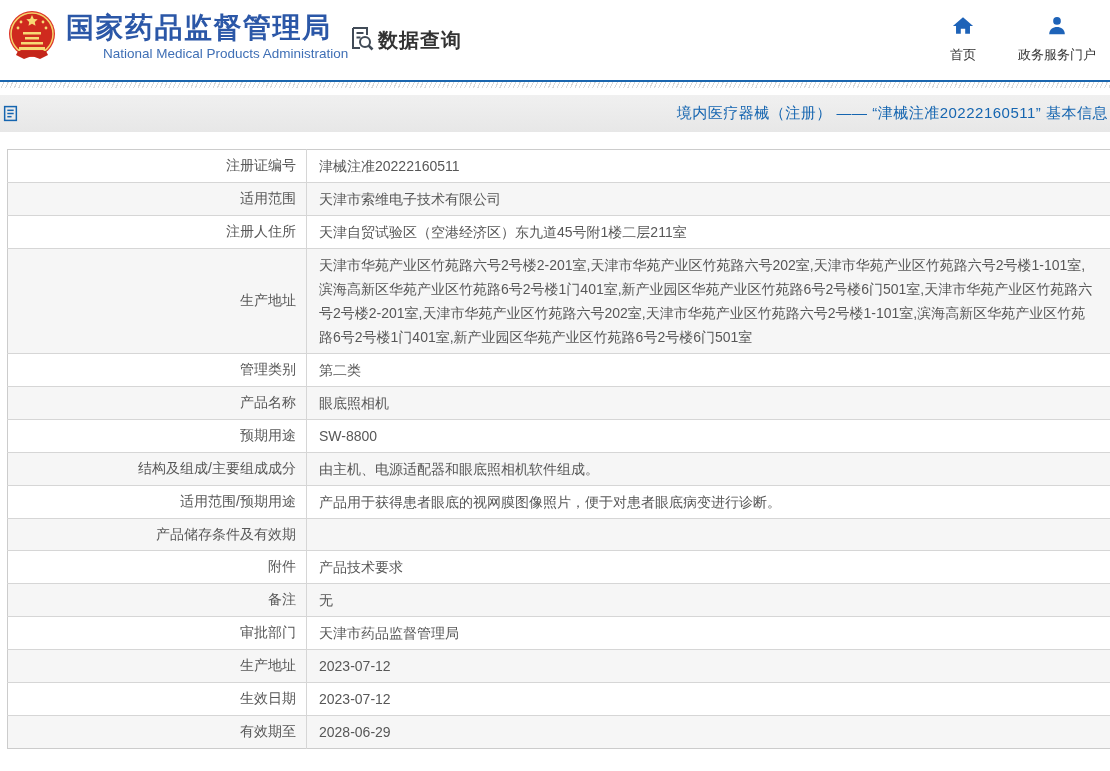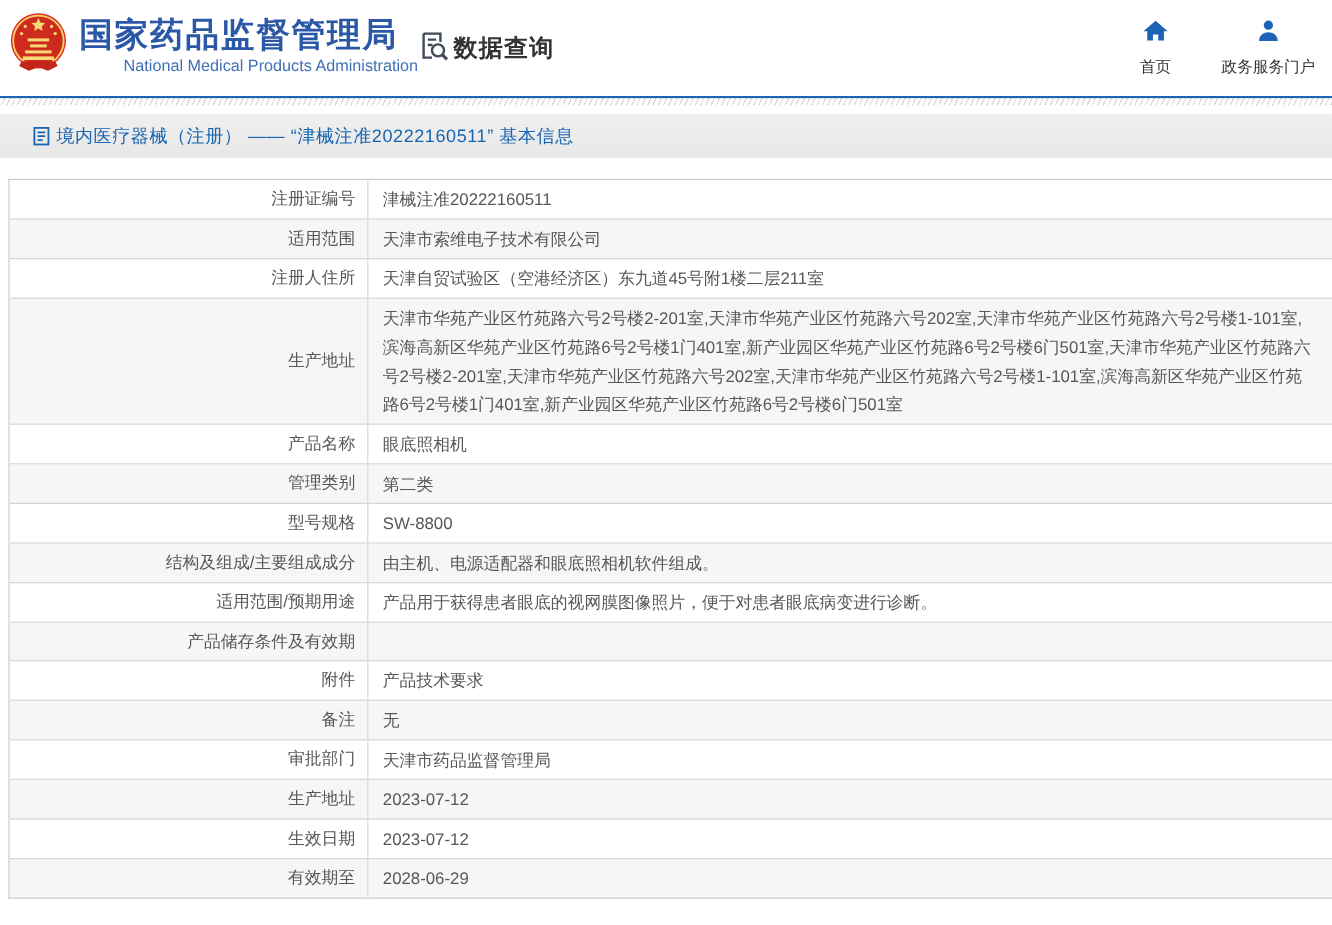--- a/index.html
+++ b/index.html
@@ -19,21 +19,21 @@
   .nav-item .lbl { font-size:13px; color:#333; white-space:nowrap;text-align:right; }
 
   
   .blue-line { height:2px; background:#1b66ae; }
   .stripes { height:6px;
     background:repeating-linear-gradient(115deg,#ffffff 0px,#ffffff 3px,#d9d9d9 3px,#d9d9d9 4px); }
   .band-gap { height:7px; background:#fff; }
 
   
   .breadcrumb-bar { height:37px; background:linear-gradient(#f0f0f0,#e7e7e7);
-    display:flex; align-items:center; padding:0 26px; gap:4px; }
+    display:flex; align-items:center; padding:0 2px; gap:4px;justify-content:space-between; }
   .breadcrumb-text { font-size:15px; color:#1565b0; letter-spacing:0.5px; }
 
   .pre-table-gap { height:17px; background:#fff; }
 
   
   .info-table { margin-left:7px; width:calc(100% - 7px); border-collapse:collapse;
     border-top:1px solid #cccccc; border-left:1px solid #cccccc; border-bottom:1px solid #cccccc; }
   .info-table tr { height:32px; }
   .info-table tr:nth-child(even) { background:#f6f6f6; }
   .info-table tr + tr th, .info-table tr + tr td { border-top:1px solid #d6d6d6; }
@@ -139,31 +139,31 @@
     <th>注册人住所</th>
     <td>天津自贸试验区（空港经济区）东九道45号附1楼二层211室</td>
   </tr>
 
   <tr>
     <th>生产地址</th>
     <td>天津市华苑产业区竹苑路六号2号楼2-201室,天津市华苑产业区竹苑路六号202室,天津市华苑产业区竹苑路六号2号楼1-101室,滨海高新区华苑产业区竹苑路6号2号楼1门401室,新产业园区华苑产业区竹苑路6号2号楼6门501室,天津市华苑产业区竹苑路六号2号楼2-201室,天津市华苑产业区竹苑路六号202室,天津市华苑产业区竹苑路六号2号楼1-101室,滨海高新区华苑产业区竹苑路6号2号楼1门401室,新产业园区华苑产业区竹苑路6号2号楼6门501室</td>
   </tr>
 
   <tr>
+    <th>管理类别</th>
+    <td>第二类</td>
+  </tr>
+
+  <tr>
     <th>产品名称</th>
     <td>眼底照相机</td>
   </tr>
 
   <tr>
-    <th>管理类别</th>
-    <td>第二类</td>
-  </tr>
-
-  <tr>
-    <th>型号规格</th>
+    <th>预期用途</th>
     <td>SW-8800</td>
   </tr>
 
   <tr>
     <th>结构及组成/主要组成成分</th>
     <td>由主机、电源适配器和眼底照相机软件组成。</td>
   </tr>
 
   <tr>
     <th>适用范围/预期用途</th>

